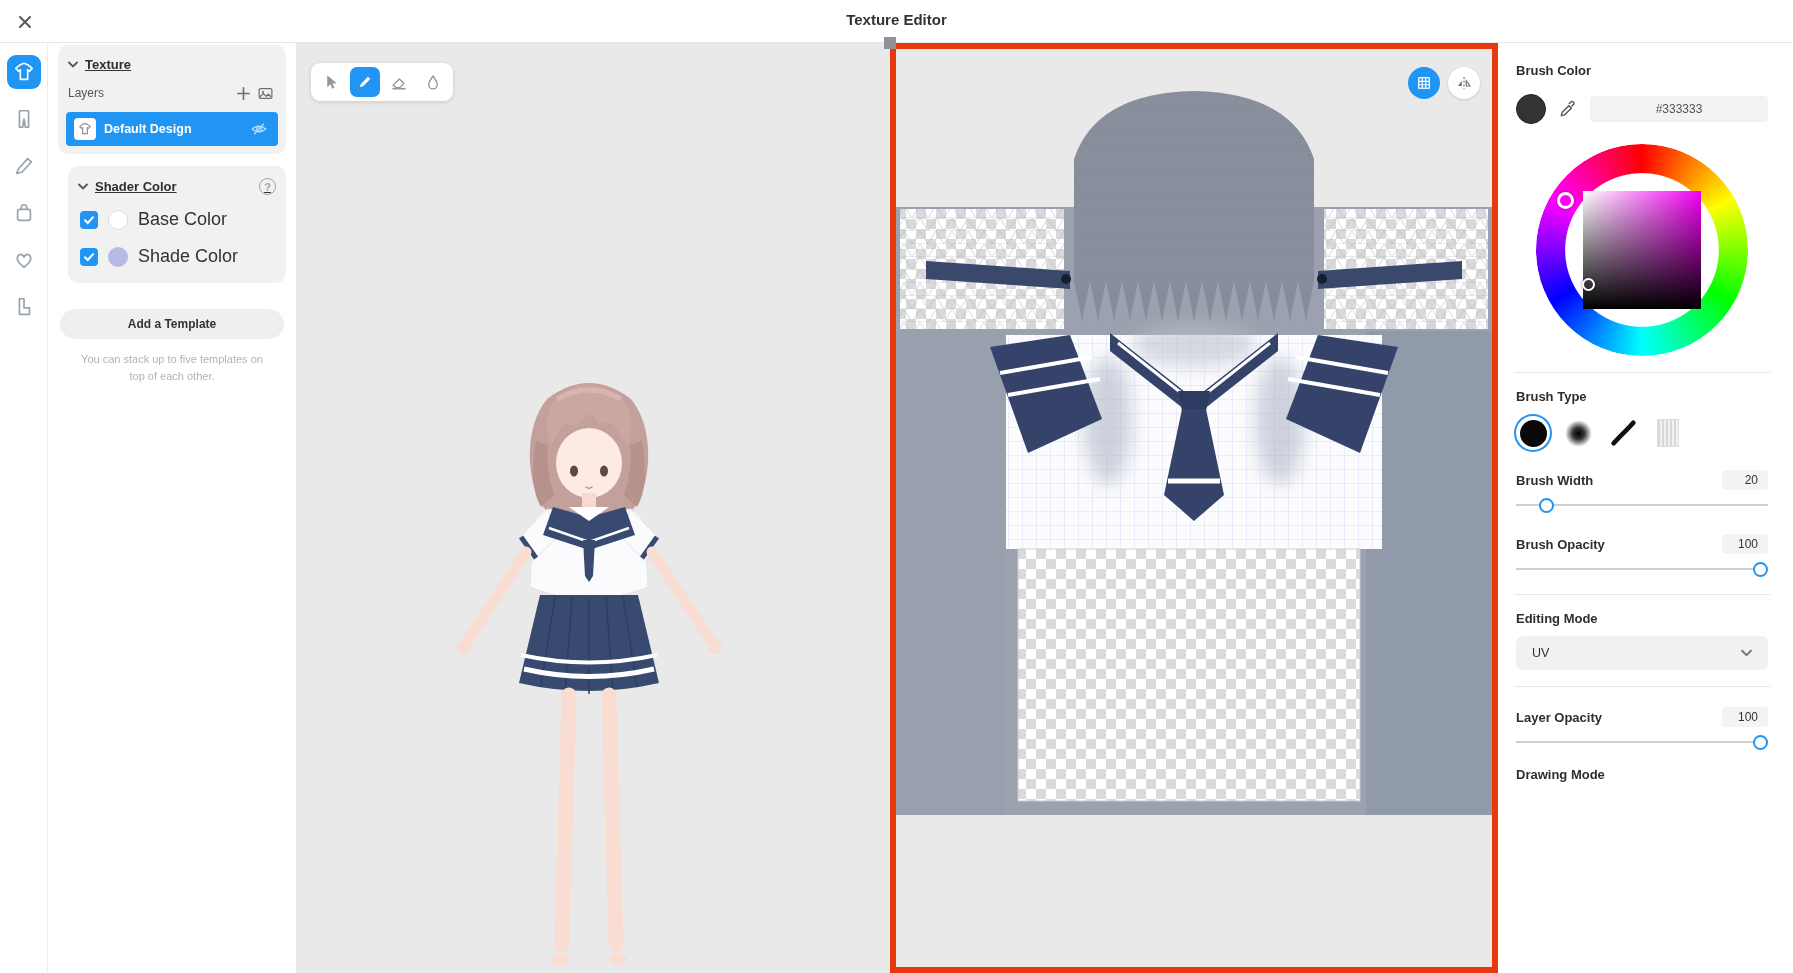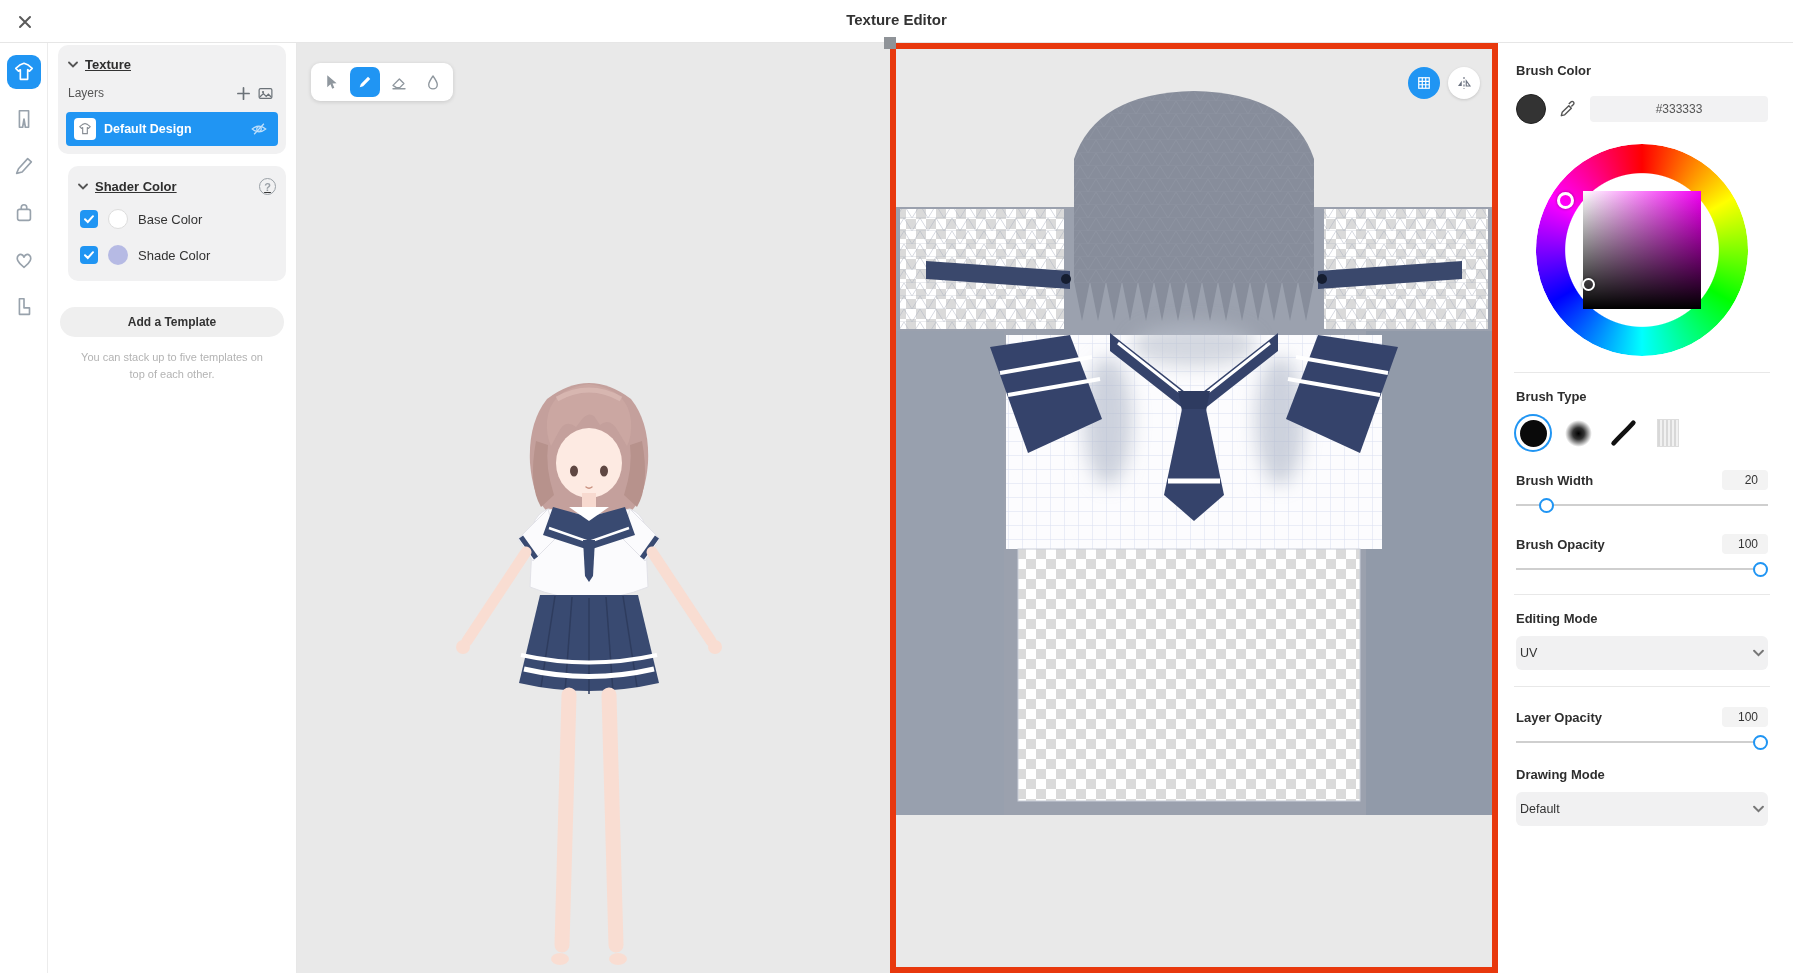--- a/index.html
+++ b/index.html
@@ -44,21 +44,21 @@
     gap:8px; padding:0 8px; color:#fff; cursor:pointer; }
   .layer-thumb { width:22px; height:22px; background:#fff; border-radius:4px; display:flex;
     align-items:center; justify-content:center; }
   .layer-name { font-size:12.5px; font-weight:bold; }
   .shader-row { display:flex; align-items:center; gap:10px; padding:8px 4px; }
   .checkbox { width:18px; height:18px; background:#2095f3; border-radius:4px; display:flex;
     align-items:center; justify-content:center; cursor:pointer; }
   .swatch-circle { width:20px; height:20px; border-radius:50%; }
   .swatch-base { background:#ffffff; border:1px solid #ddd; }
   .swatch-shade { background:#b6bae4; }
-  .shader-label { font-size:13px; color:#333; }
+  .shader-label { font-size:18px; color:#333; }
   .q-circle { width:17px; height:17px; border:1.5px solid #9aa0a6; border-radius:50%; color:#9aa0a6;
     font-size:11px; font-weight:bold; display:flex; align-items:center; justify-content:center; cursor:pointer; }
   .add-template { margin:26px 12px 0; height:30px; background:#efefef; border-radius:16px;
     display:flex; align-items:center; justify-content:center; font-size:12px; font-weight:bold;
     color:#333; cursor:pointer; }
   .helper { margin-top:12px; text-align:center; font-size:11px; color:#b3b3b3; line-height:1.5; }
 
   
   #viewport { position:absolute; left:297px; top:43px; width:593px; bottom:0; background:#e9e9e9; }
   #viewport .toolbar { position:absolute; left:14px; top:20px; height:38px; background:#fff;
@@ -114,21 +114,21 @@
   .brush-tex { width:22px; height:28px; border:1px solid #ddd;
     background:repeating-linear-gradient(90deg, #d8d8d8 0 2px, #f1f1f1 2px 4px); }
   .label-row { display:flex; justify-content:space-between; align-items:center; margin-top:20px; }
   .pill { background:#f3f3f3; border-radius:4px; padding:3px 10px; font-size:12px; color:#333;
     min-width:46px; text-align:right; }
   .slider { position:relative; height:18px; margin-top:6px; cursor:pointer; }
   .slider .track { position:absolute; left:0; right:0; top:8px; height:2px; background:#cfcfcf; }
   .slider .thumb { position:absolute; top:1.5px; width:15px; height:15px; background:#fff;
     border:2.5px solid #2095f3; border-radius:50%; cursor:grab; }
   .select { height:34px; background:#f1f1f2; border-radius:6px; display:flex; align-items:center;
-    justify-content:space-between; padding:0 4px; font-size:12.5px; color:#333; margin-top:10px;
+    justify-content:space-between; padding:0 16px; font-size:12.5px; color:#333; margin-top:10px;
     cursor:pointer; }
 </style>
 </head>
 <body>
 
 <div class="app">
 
   <header id="titlebar">
     <div class="close-btn">
       <svg width="16" height="16" viewBox="0 0 16 16">
@@ -482,21 +482,15 @@
     <div class="label-row">
       <div class="panel-label">Layer Opacity</div>
       <div class="pill">100</div>
     </div>
     <div class="slider">
       <div class="track"></div>
       <div class="thumb" style="left:calc(100% - 15px)"></div>
     </div>
 
     <div class="panel-label mt16">Drawing Mode</div>
-    <div class="select">
-      <span>Default</span>
-      <svg width="11" height="8" viewBox="0 0 10 7">
-        <path d="M1,1.5 L5,5.5 L9,1.5" fill="none" stroke="#777" stroke-width="1.8" stroke-linecap="round"></path>
-      </svg>
-    </div>
   </aside>
 
 </div>
 
 </body></html>

